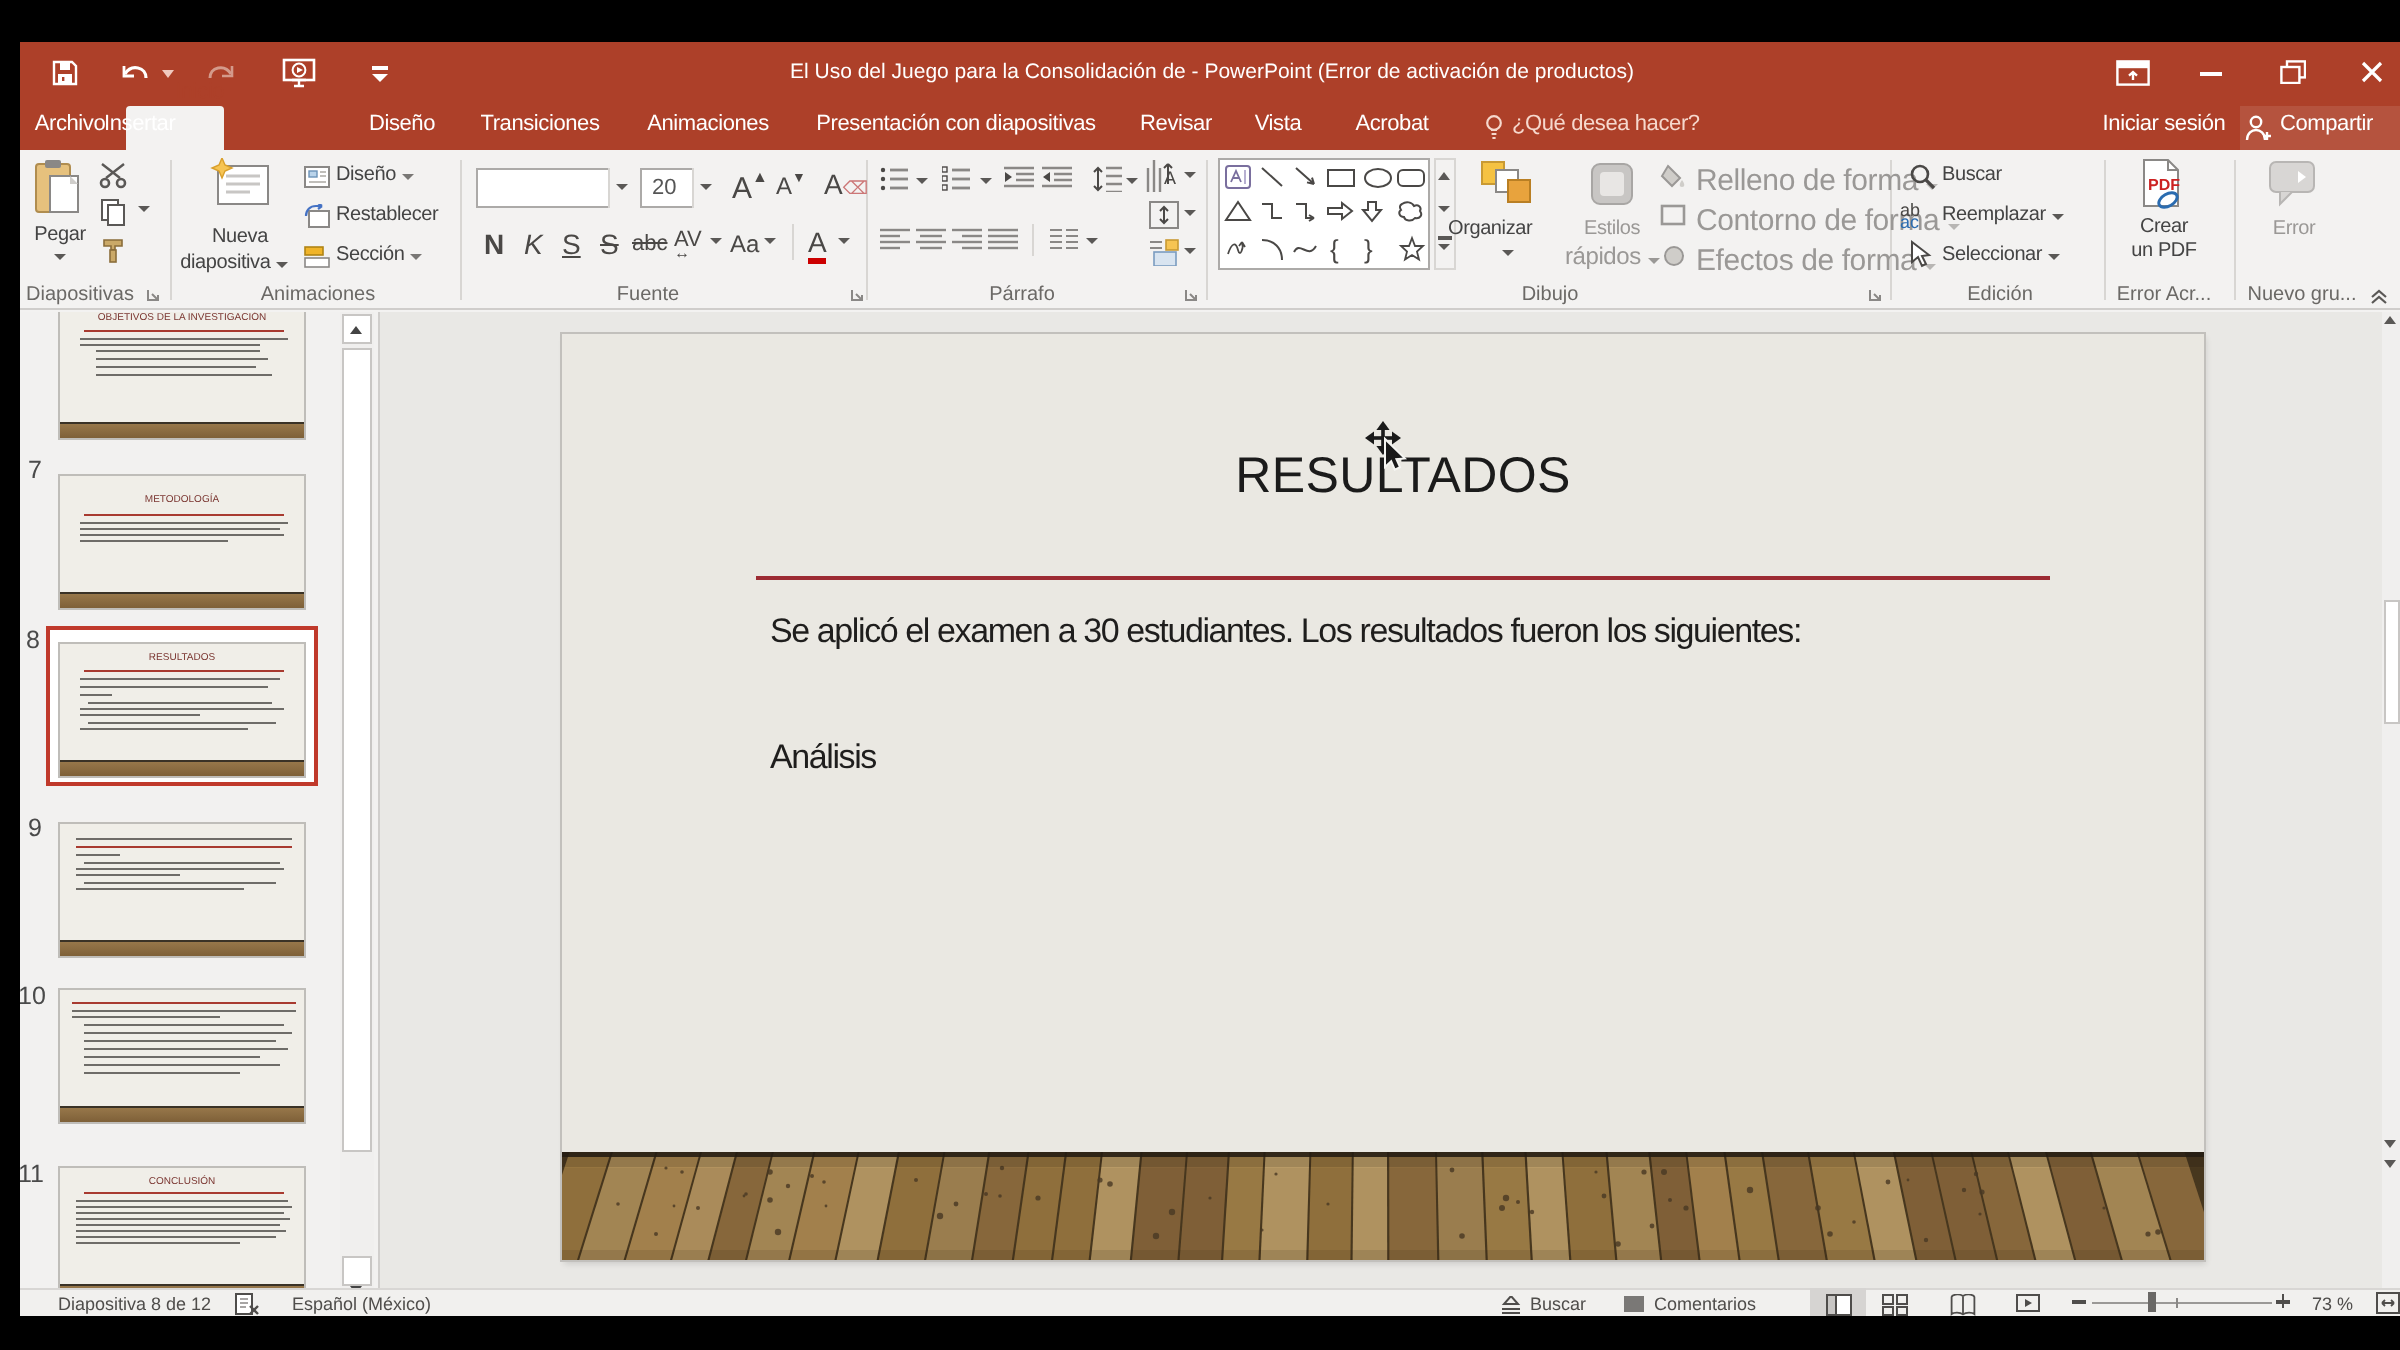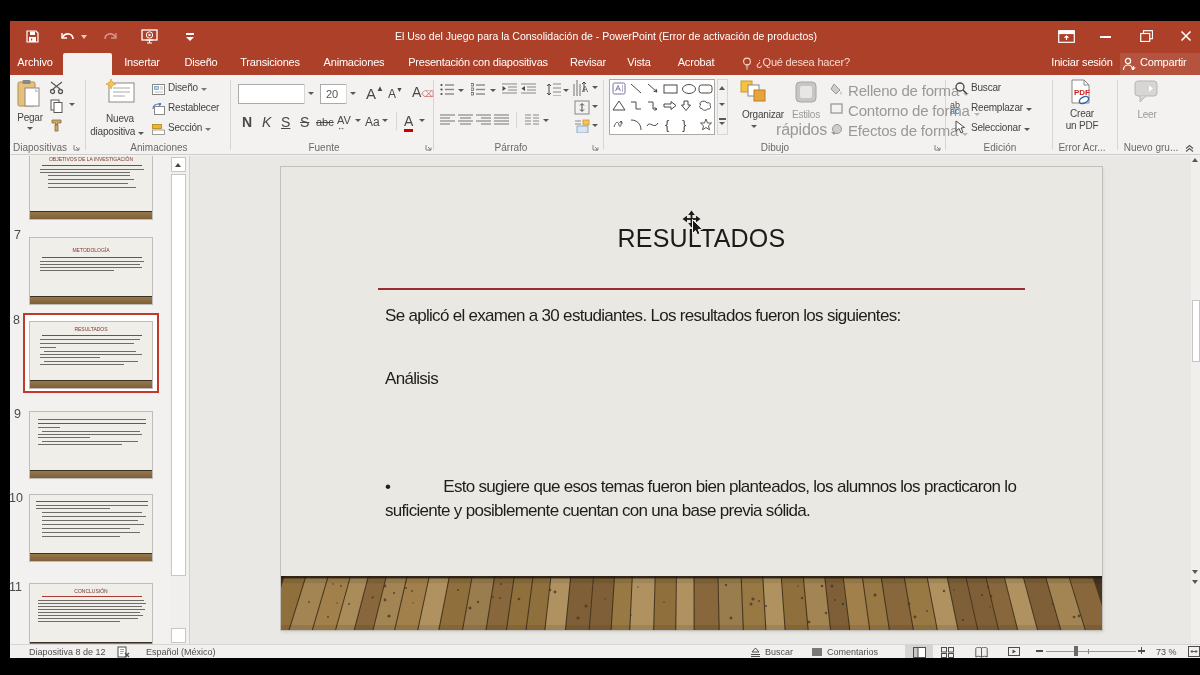--- a/index.html
+++ b/index.html
@@ -50,21 +50,21 @@
 <svg class="abs" style="left:1140px;top:30px" width="13" height="12" viewBox="0 0 13 12">
 <rect x="3.5" y="0.7" width="9" height="8" fill="none" stroke="#fff" stroke-width="1.2"></rect>
 <rect x="0.7" y="3.5" width="9" height="8" fill="#ad4029" stroke="#fff" stroke-width="1.2"></rect>
 </svg>
 <svg class="abs" style="left:1180px;top:30px" width="12" height="12" viewBox="0 0 12 12">
 <path d="M1.5 1.5 L10.5 10.5 M10.5 1.5 L1.5 10.5" stroke="#fff" stroke-width="1.6"></path>
 </svg>
 <div class="abs" style="left:63px;top:53px;width:49px;height:22px;background:#f3f2f1;border-radius:2px 2px 0 0"></div>
 <div class="abs" style="left:63px;top:40px;width:49px;text-align:right;font-size:11px;letter-spacing:-0.2px;color:#ad4029">Inicio</div>
 <div class="abs" style="left:-55px;top:56px;width:180px;text-align:center;font-size:11px;letter-spacing:-0.2px;color:#fff;white-space:nowrap">Archivo</div>
-<div class="abs" style="left:52px;top:56px;width:180px;text-align:center;font-size:11px;letter-spacing:-0.2px;color:#fff;white-space:nowrap">Insertar</div>
+<div class="abs" style="left:52px;top:56px;width:180px;text-align:left;font-size:11px;letter-spacing:-0.2px;color:#fff;white-space:nowrap">Insertar</div>
 <div class="abs" style="left:111px;top:56px;width:180px;text-align:center;font-size:11px;letter-spacing:-0.2px;color:#fff;white-space:nowrap">Diseño</div>
 <div class="abs" style="left:180px;top:56px;width:180px;text-align:center;font-size:11px;letter-spacing:-0.2px;color:#fff;white-space:nowrap">Transiciones</div>
 <div class="abs" style="left:264px;top:56px;width:180px;text-align:center;font-size:11px;letter-spacing:-0.2px;color:#fff;white-space:nowrap">Animaciones</div>
 <div class="abs" style="left:388px;top:56px;width:180px;text-align:center;font-size:11px;letter-spacing:-0.2px;color:#fff;white-space:nowrap">Presentación con diapositivas</div>
 <div class="abs" style="left:498px;top:56px;width:180px;text-align:center;font-size:11px;letter-spacing:-0.2px;color:#fff;white-space:nowrap">Revisar</div>
 <div class="abs" style="left:549px;top:56px;width:180px;text-align:center;font-size:11px;letter-spacing:-0.2px;color:#fff;white-space:nowrap">Vista</div>
 <div class="abs" style="left:606px;top:56px;width:180px;text-align:center;font-size:11px;letter-spacing:-0.2px;color:#fff;white-space:nowrap">Acrobat</div>
 <svg class="abs" style="left:742px;top:57px" width="10" height="13" viewBox="0 0 10 13">
 <circle cx="5" cy="4.5" r="3.4" fill="none" stroke="#f6d8cd" stroke-width="1.1"></circle>
 <path d="M3.5 8 L6.5 8 M3.8 10 L6.2 10 M4.2 12 L5.8 12" stroke="#f6d8cd" stroke-width="1"></path>
@@ -282,28 +282,28 @@
 <div class="abs" style="left:717px;top:79px;width:11px;height:56px;background:#f3f2f1;border:1px solid #d8d6d3"></div>
 <div class="abs" style="left:719px;top:86px;width:0;height:0;border-left:3.5px solid transparent;border-right:3.5px solid transparent;border-bottom:4px solid #5a5856"></div>
 <div class="car" style="left:719px;top:103px"></div>
 <div class="abs" style="left:719px;top:118px;width:7px;height:1.5px;background:#5a5856"></div>
 <div class="car" style="left:719px;top:122px"></div>
 <svg class="abs" style="left:740px;top:80px" width="26" height="24" viewBox="0 0 26 24">
 <rect x="1" y="1" width="11" height="11" fill="#f5c242" stroke="#c99a33"></rect>
 <rect x="8" y="5" width="11" height="11" fill="#fff" stroke="#8a8886"></rect>
 <rect x="14" y="10" width="11" height="11" fill="#e8a33d" stroke="#b97f24"></rect>
 </svg>
-<div class="abs btxt" style="left:724px;top:109px;width:60px;text-align:right;font-size:10px">Organizar</div>
+<div class="abs btxt" style="left:724px;top:109px;width:60px;text-align:left;font-size:10px">Organizar</div>
 <div class="car" style="left:751px;top:125px"></div>
 <svg class="abs" style="left:794px;top:80px" width="24" height="24" viewBox="0 0 24 24">
 <rect x="2" y="2" width="20" height="20" rx="4" fill="#c8c6c4" stroke="#a8a6a4"></rect>
 <rect x="6" y="6" width="12" height="12" rx="2" fill="#e8e6e4"></rect>
 </svg>
 <div class="abs gtxt" style="left:776px;top:109px;width:60px;text-align:center;font-size:10px">Estilos</div>
-<div class="abs gtxt" style="left:776px;top:121px;width:60px;text-align:right;font-size:16px">rápidos <span class="caret" style="border-top-color:#9a9896"></span></div>
+<div class="abs gtxt" style="left:776px;top:121px;width:60px;text-align:center;font-size:12px">rápidos <span class="caret" style="border-top-color:#9a9896"></span></div>
 <div class="abs" style="left:830px;top:81px"><svg width="14" height="12" viewBox="0 0 14 12">
         <path d="M4 1 L10 7 L6 11 L1 6 z" fill="#cfcdc9" stroke="#9a9896"></path>
         <path d="M11 8 C12.5 10 12.5 11.5 11 11.5 C9.5 11.5 9.5 10 11 8" fill="#cfcdc9"></path>
       </svg></div>
 <div class="abs gtxt" style="left:848px;top:82px">Relleno de forma <span class="caret" style="border-top-color:#b8b6b4"></span></div>
 <div class="abs" style="left:830px;top:101px"><svg width="14" height="12" viewBox="0 0 14 12">
         <rect x="1" y="1" width="11" height="9" fill="none" stroke="#9a9896" stroke-width="1.3"></rect>
       </svg></div>
 <div class="abs gtxt" style="left:848px;top:102px">Contorno de forma <span class="caret" style="border-top-color:#b8b6b4"></span></div>
 <div class="abs" style="left:830px;top:121px"><svg width="14" height="12" viewBox="0 0 14 12">
@@ -327,21 +327,21 @@
 <text x="6" y="16" font-size="8" fill="#c22" font-family="Liberation Sans" font-weight="bold">PDF</text>
 <ellipse cx="16" cy="21" rx="5" ry="3" fill="none" stroke="#2b6cb0" stroke-width="1.5" transform="rotate(-30 16 21)"></ellipse>
 </svg>
 <div class="abs btxt" style="left:1052px;top:108px;width:60px;text-align:center;font-size:10px">Crear</div>
 <div class="abs btxt" style="left:1052px;top:120px;width:60px;text-align:center;font-size:10px">un PDF</div>
 <svg class="abs" style="left:1134px;top:80px" width="26" height="24" viewBox="0 0 26 24">
 <rect x="1" y="1" width="22" height="15" rx="3" fill="#d8d6d4" stroke="#b8b6b4"></rect>
 <path d="M6 16 L6 22 L12 16" fill="#d8d6d4" stroke="#b8b6b4"></path>
 <path d="M15 5.5 L19 8.5 L15 11.5 z" fill="#fff" stroke="none"></path>
 </svg>
-<div class="abs gtxt" style="left:1122px;top:109px;width:50px;text-align:center;font-size:10px">Leer</div>
+<div class="abs gtxt" style="left:1122px;top:109px;width:50px;text-align:center;font-size:10px">Error</div>
 <div class="abs" style="left:10px;top:156px;width:180px;height:488px;background:#f2f1f0"></div>
 <div class="abs" style="left:189px;top:156px;width:1px;height:488px;background:#d0cecc"></div>
 <div class="abs" style="left:190px;top:156px;width:1010px;height:488px;background:#e9e8e5"></div>
 <div class="abs" style="left:10px;top:156px;width:160px;height:488px;overflow:hidden">
 <div class="abs" style="left:19px;top:-4px;width:124px;height:68px;background:#f0eee8;border:1px solid #bfbdb9;overflow:hidden">
         <div style="position:absolute;left:0;top:3px;width:100%;text-align:center;font-size:5px;color:#7a3530;letter-spacing:0px">OBJETIVOS DE LA INVESTIGACIÓN</div>
         <div style="position:absolute;left:12px;top:12px;width:100px;height:1px;background:#a83a30"></div>
         <div style="position:absolute;left:10px;top:16px;width:104px;height:1px;background:#6e6c68"></div>
         <div style="position:absolute;left:10px;top:19px;width:90px;height:1px;background:#6e6c68"></div>
         <div style="position:absolute;left:18px;top:22px;width:82px;height:1px;background:#6e6c68"></div>
@@ -436,21 +436,20 @@
 <path d="M0.5 9 L5 5.7 L5 12.3 z"></path>
 <path d="M18.5 9 L14 5.7 L14 12.3 z"></path>
 <rect x="8.6" y="4" width="1.8" height="10"></rect>
 <rect x="4" y="8.1" width="11" height="1.8"></rect>
 </g>
 <path d="M10.5 9.5 L10.5 23.5 L13.6 20.6 L15.4 24.8 L18 23.6 L16.2 19.6 L20.4 19.2 z" fill="#1a1a1a" stroke="#f5f5f2" stroke-width="1"></path>
 </svg>
 <div class="abs" style="left:378px;top:288px;width:647px;height:2px;background:#9c2b33"></div>
 <div class="abs" style="left:385px;top:304px;font-size:17px;letter-spacing:-0.7px;color:#1f1e1d;line-height:23px;white-space:nowrap">Se aplicó el examen a 30 estudiantes. Los resultados fueron los siguientes:</div>
 <div class="abs" style="left:385px;top:367px;font-size:17px;letter-spacing:-0.7px;color:#1f1e1d;line-height:23px;white-space:nowrap">Análisis</div>
-<div class="abs" style="left:385px;top:475px;font-size:17px;letter-spacing:-0.7px;color:#1f1e1d;line-height:23.5px;width:648px"><span>•</span><span style="display:inline-block;width:53px"></span>Esto sugiere que esos temas fueron bien planteados, los alumnos los practicaron lo suficiente y posiblemente cuentan con una base previa sólida.</div>
 <svg class="abs" style="left:281px;top:576px" width="821" height="54" viewBox="0 0 821 54">
       <rect x="0" y="0" width="821" height="54" fill="#49381f"></rect>
       <polygon points="3.8,0 24.4,0 7.5,54 -14.0,54" fill="#96753f"></polygon>
       <polygon points="25.5,0 46.7,0 30.8,54 8.6,54" fill="#ab8c58"></polygon>
       <polygon points="47.8,0 69.0,0 54.0,54 31.9,54" fill="#aa8750"></polygon>
       <polygon points="70.0,0 86.9,0 72.7,54 55.1,54" fill="#b3935f"></polygon>
       <polygon points="88.0,0 104.9,0 91.5,54 73.8,54" fill="#8d6c3e"></polygon>
       <polygon points="105.9,0 125.6,0 113.1,54 92.6,54" fill="#ab8c58"></polygon>
       <polygon points="126.7,0 147.8,0 136.2,54 114.2,54" fill="#aa8750"></polygon>
       <polygon points="148.8,0 167.9,0 157.3,54 137.3,54" fill="#b89a66"></polygon>

